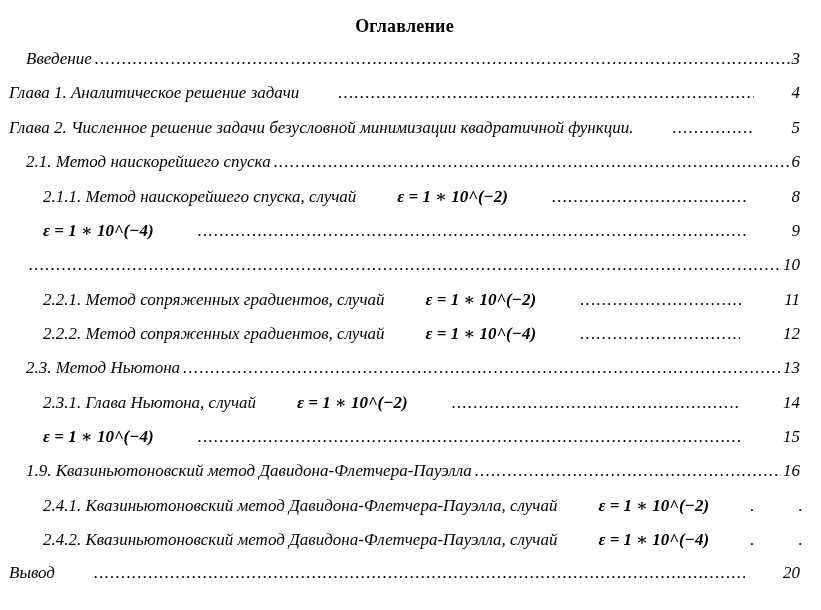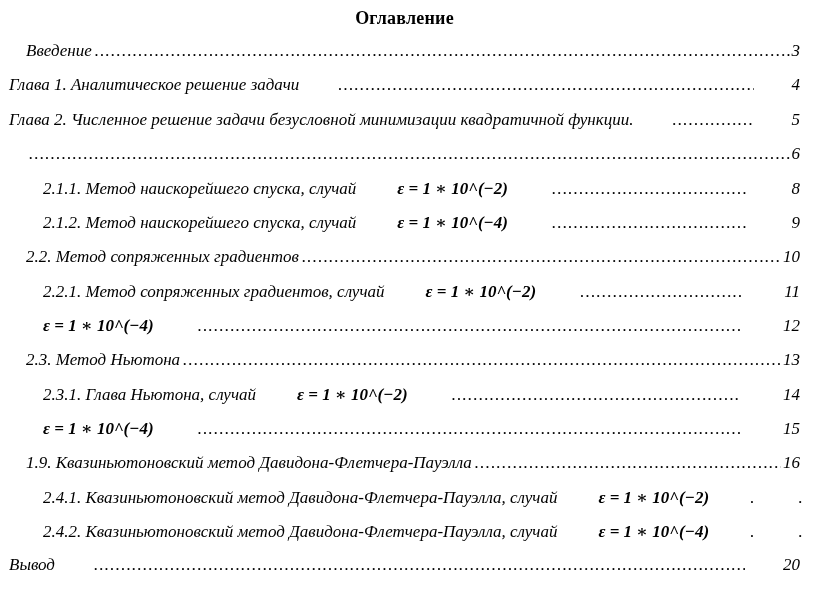--- a/index.html
+++ b/index.html
@@ -17,21 +17,21 @@
   .page {
     box-sizing: border-box;
     width: 821px;
     height: 610px;
     padding: 6px 21px 0 9px;
   }
   .toc-title {
     text-align: center;
     font-weight: bold;
     font-size: 18px;
-    margin: 2px 0 12px 0;
+    margin: 10px 0 12px 0;
     letter-spacing: 0.2px;
   }
   .entries {
     display: flex;
     flex-direction: column;
     font-style: italic;
   }
   .entry {
     display: flex;
     align-items: baseline;
@@ -80,47 +80,47 @@
         <span class="entry-text">Глава 1. Аналитическое решение задачи</span>
         <span class="dots"></span>
         <span class="page-num">4</span>
       </div>
       <div class="entry indent-0">
         <span class="entry-text">Глава 2. Численное решение задачи безусловной минимизации квадратичной функции.</span>
         <span class="dots"></span>
         <span class="page-num">5</span>
       </div>
       <div class="entry indent-1">
+        <span class="entry-text">2.1. Метод наискорейшего спуска</span>
         <span class="dots"></span>
         <span class="page-num">6</span>
       </div>
       <div class="entry indent-2">
         <span class="entry-text">2.1.1. Метод наискорейшего спуска, случай </span>
         <span class="entry-math">ε = 1 ∗ 10^(−2)</span>
         <span class="dots"></span>
         <span class="page-num">8</span>
       </div>
       <div class="entry indent-2">
-        <span class="entry-text">2.1.2. Метод наискорейшего спуска, случай </span>
         <span class="entry-math">ε = 1 ∗ 10^(−4)</span>
         <span class="dots"></span>
         <span class="page-num">9</span>
       </div>
       <div class="entry indent-1">
-        <span class="entry-text">2.2. Метод сопряженных градиентов</span>
         <span class="dots"></span>
         <span class="page-num">10</span>
       </div>
       <div class="entry indent-2">
         <span class="entry-text">2.2.1. Метод сопряженных градиентов, случай </span>
         <span class="entry-math">ε = 1 ∗ 10^(−2)</span>
         <span class="dots"></span>
         <span class="page-num">11</span>
       </div>
       <div class="entry indent-2">
+        <span class="entry-text">2.2.2. Метод сопряженных градиентов, случай </span>
         <span class="entry-math">ε = 1 ∗ 10^(−4)</span>
         <span class="dots"></span>
         <span class="page-num">12</span>
       </div>
       <div class="entry indent-1">
         <span class="entry-text">2.3. Метод Ньютона</span>
         <span class="dots"></span>
         <span class="page-num">13</span>
       </div>
       <div class="entry indent-2">

